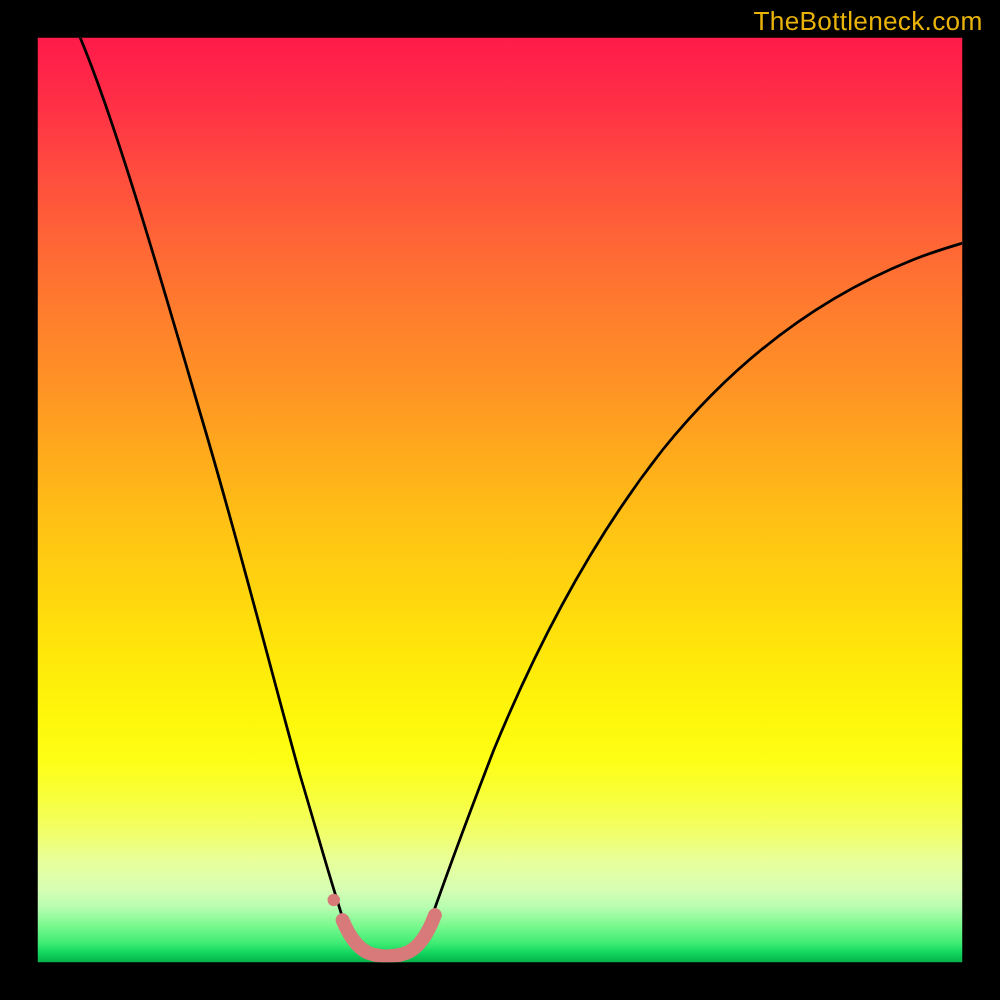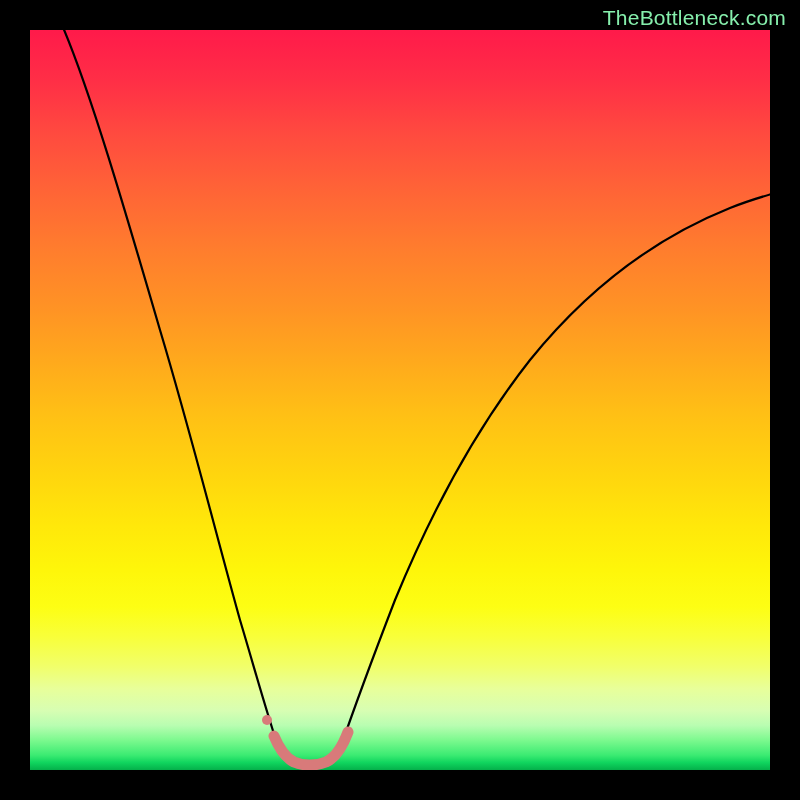--- a/index.html
+++ b/index.html
@@ -1,21 +1,21 @@
 <!DOCTYPE html>
 <html><head>
   <meta charset="utf-8">
   <style>
     * { margin: 0; padding: 0; box-sizing: border-box; }
     body { width: 800px; height: 800px; background: #000; position: relative; font-family: Arial, sans-serif; }
     .watermark {
       position: absolute;
       top: 6px;
       right: 14px;
-      color: #86efac;
+      color: #eab308;
       font-size: 21px;
       font-weight: 500;
       z-index: 5;
       letter-spacing: 0.2px;
     }
     .plot-area {
       position: absolute;
       left: 30px;
       top: 30px;
       width: 740px;

